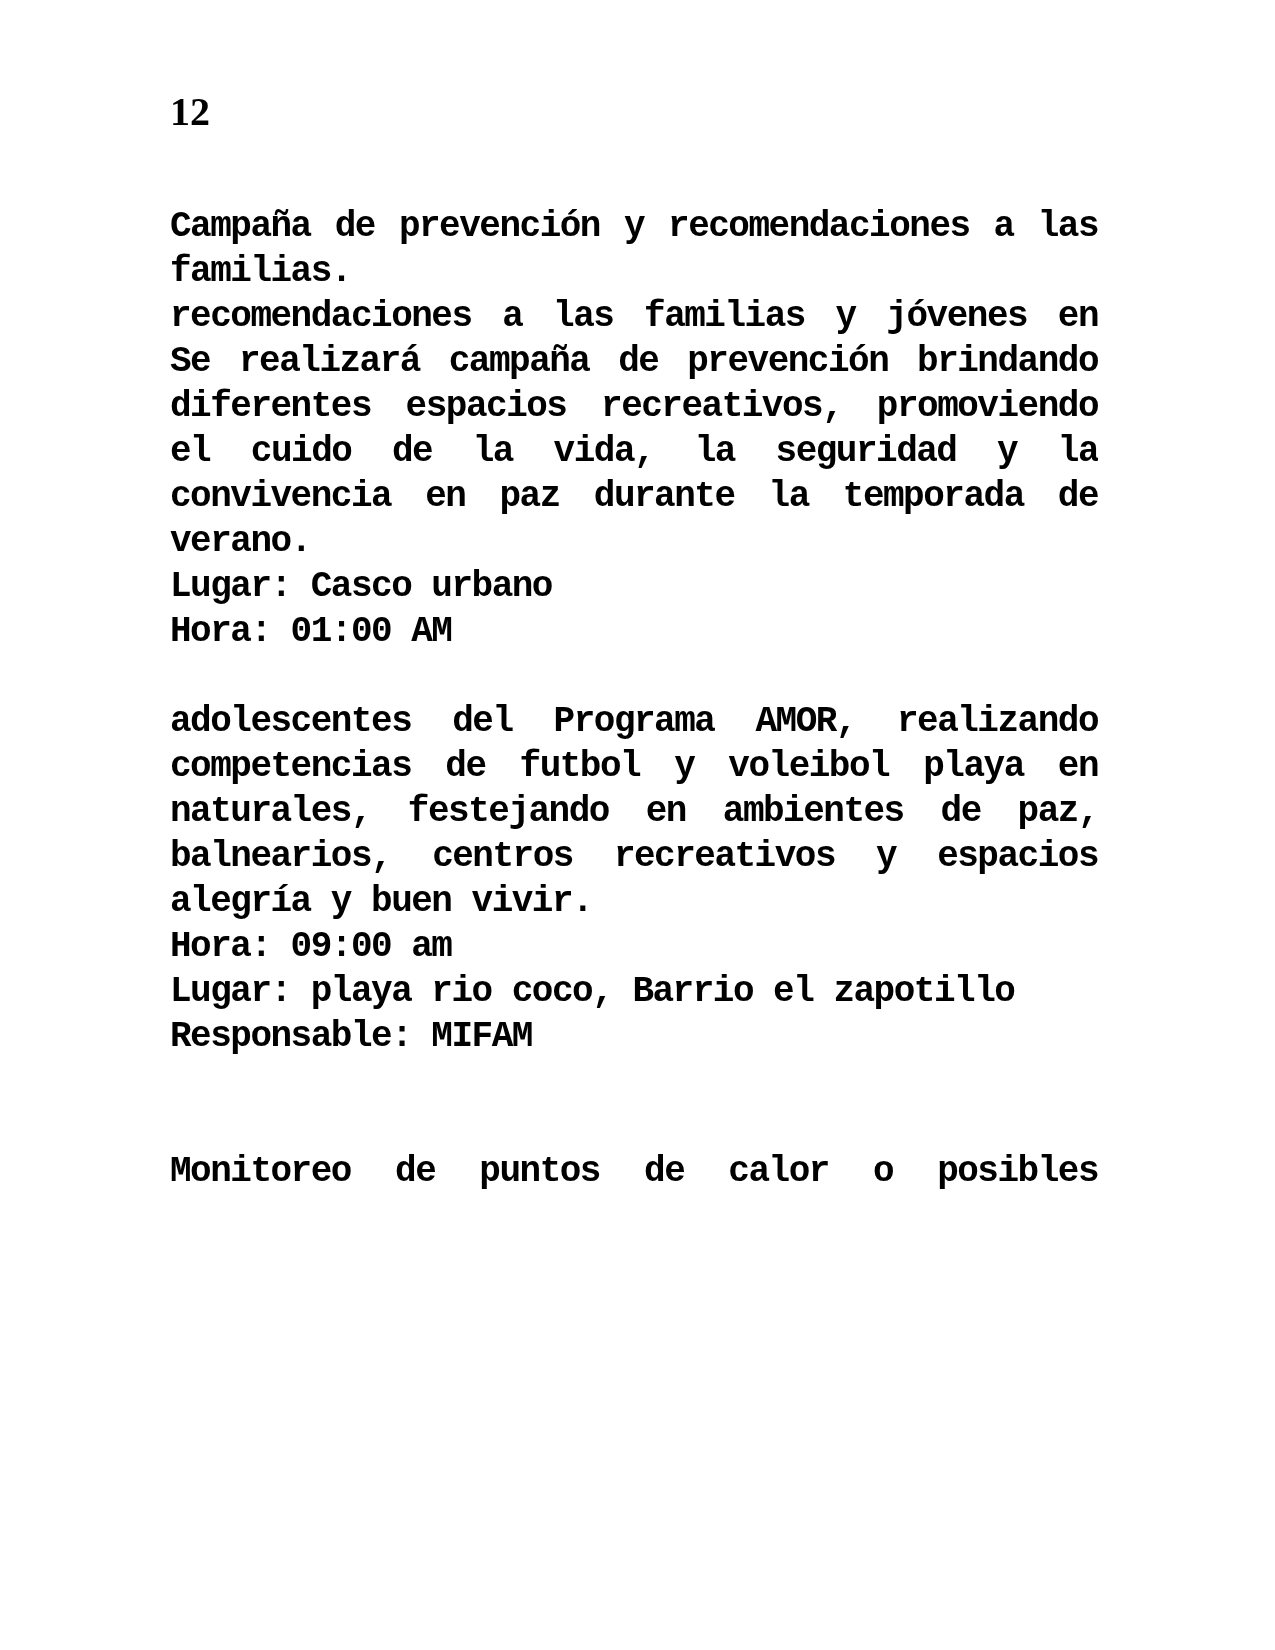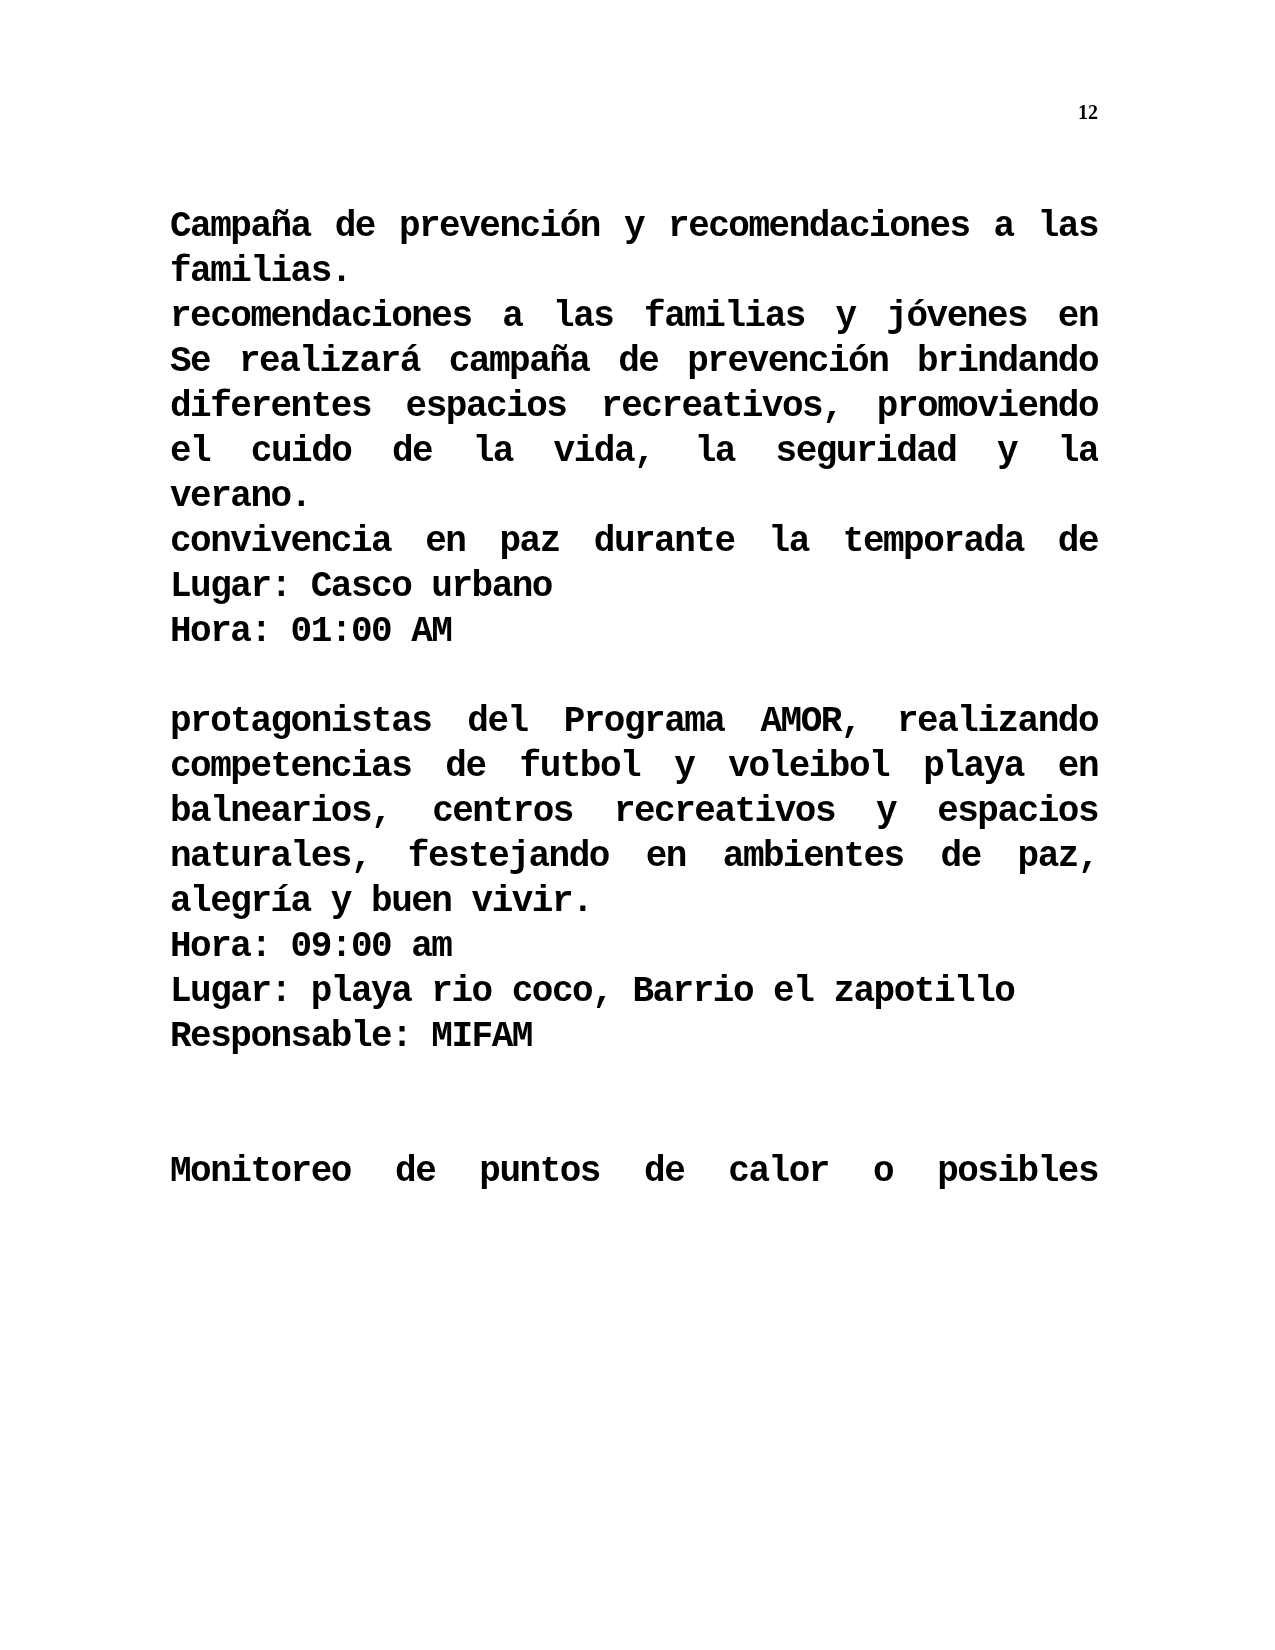--- a/index.html
+++ b/index.html
@@ -13,24 +13,23 @@
     height: 1650px;
     background: #ffffff;
     color: #000000;
     overflow: hidden;
   }
   .page-header {
     position: absolute;
     top: 97px;
     left: 170px;
     width: 928px;
-    text-align: right;
     font-family: "Liberation Serif", serif;
     font-weight: bold;
-    font-size: 20px;
+    font-size: 40px;
     line-height: 30px;
   }
   .doc-body {
     position: absolute;
     top: 204px;
     left: 170px;
     width: 928px;
     font-family: "Liberation Mono", "DejaVu Sans Mono", monospace;
     font-weight: bold;
     font-size: 36px;
@@ -58,29 +57,29 @@
   <div class="page-header">
     <span>12</span>
   </div>
   <div class="doc-body" id="doc-body">
       <div class="line justify">Campaña de prevención y recomendaciones a las</div>
       <div class="line">familias.</div>
       <div class="line justify">recomendaciones a las familias y jóvenes en</div>
       <div class="line justify">Se realizará campaña de prevención brindando</div>
       <div class="line justify">diferentes espacios recreativos, promoviendo</div>
       <div class="line justify">el cuido de la vida, la seguridad y la</div>
+      <div class="line justify">convivencia en paz durante la temporada de</div>
       <div class="line">verano.</div>
-      <div class="line justify">convivencia en paz durante la temporada de</div>
       <div class="line">Lugar: Casco urbano</div>
       <div class="line">Hora: 01:00 AM</div>
       <div class="line blank"> </div>
-      <div class="line justify">protagonistas del Programa AMOR, realizando</div>
+      <div class="line justify">adolescentes del Programa AMOR, realizando</div>
       <div class="line justify">competencias de futbol y voleibol playa en</div>
+      <div class="line justify">naturales, festejando en ambientes de paz,</div>
       <div class="line justify">balnearios, centros recreativos y espacios</div>
-      <div class="line justify">naturales, festejando en ambientes de paz,</div>
       <div class="line">alegría y buen vivir.</div>
       <div class="line">Hora: 09:00 am</div>
       <div class="line">Lugar: playa rio coco, Barrio el zapotillo</div>
       <div class="line">Responsable: MIFAM</div>
       <div class="line blank"> </div>
       <div class="line blank"> </div>
       <div class="line justify">Monitoreo de puntos de calor o posibles</div>
     </div>
 </div>
 

